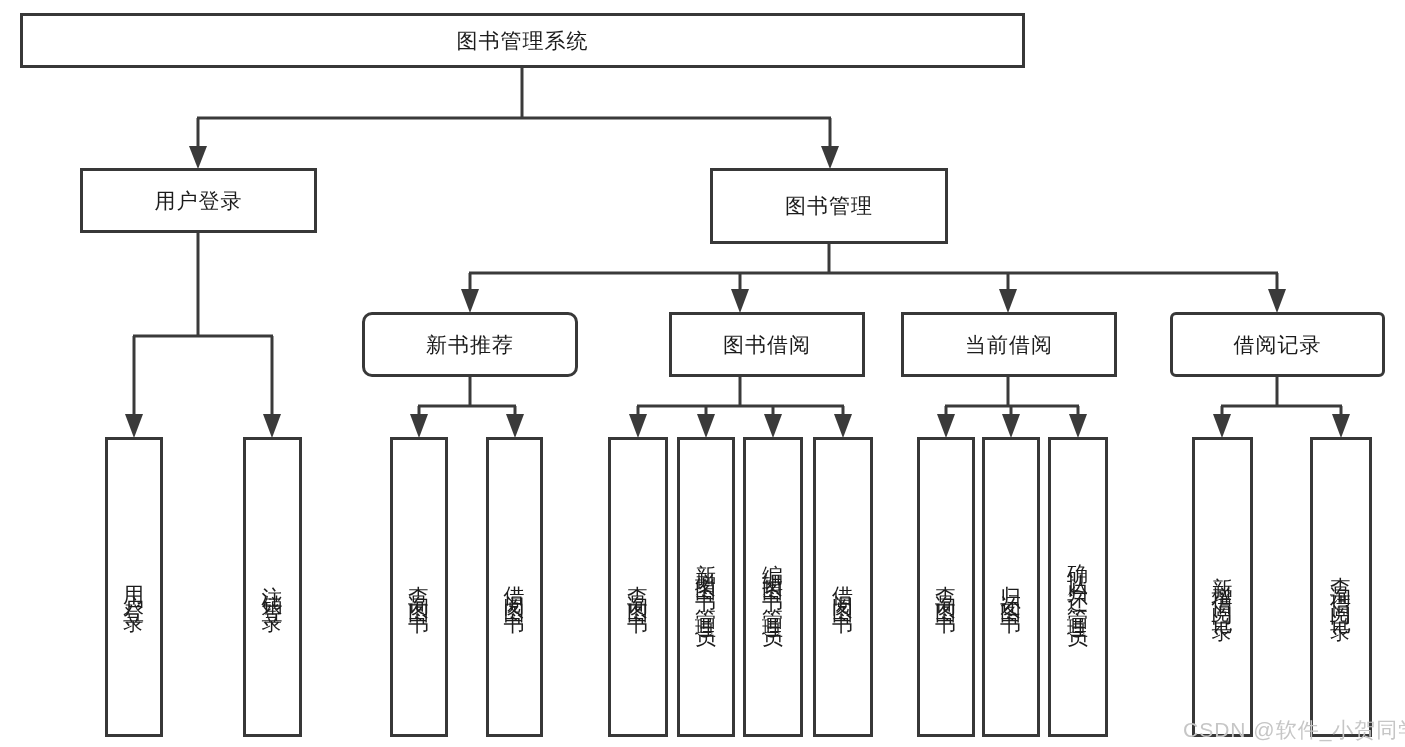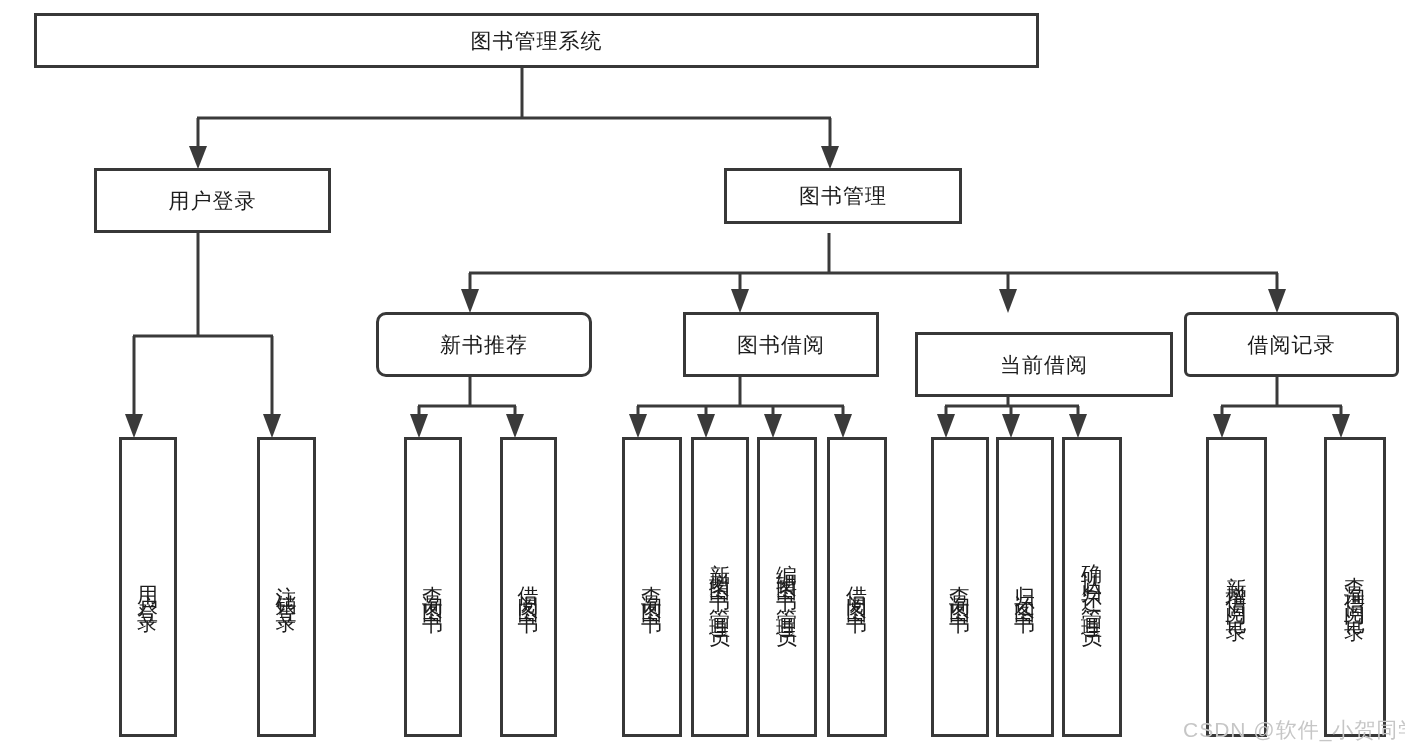--- a/index.html
+++ b/index.html
@@ -20,21 +20,20 @@
   .connectors polygon { fill: #3a3a3a; }
   .node {
     position: absolute;
     box-sizing: border-box;
     background: #ffffff;
     border: 3px solid #383838;
     display: flex;
     align-items: center;
     justify-content: center;
     color: #1c1c1c;
-    margin-left: 14px;
   }
   .h-node span {
     font-size: 21px;
     letter-spacing: 1px;
     white-space: nowrap;
   }
   .v-node span {
     writing-mode: vertical-rl;
     font-size: 21px;
     line-height: 1;
@@ -46,24 +45,24 @@
     top: 716px;
     font-size: 21px;
     color: #c6c6c6;
     letter-spacing: 1px;
     white-space: nowrap;
     z-index: 5;
   }
   
   .root  { left: 20px;   top: 13px;  width: 1005px; height: 55px; }
   .l1a   { left: 80px;   top: 168px; width: 237px;  height: 65px; }
-  .l1b   { left: 710px;  top: 168px; width: 238px;  height: 56px; }
+  .l1b   { left: 710px;  top: 168px; width: 238px;  height: 76px; }
   .l2a   { left: 362px;  top: 312px; width: 216px;  height: 65px; border-radius: 10px; }
   .l2b   { left: 669px;  top: 312px; width: 196px;  height: 65px; }
-  .l2c   { left: 901px;  top: 332px; width: 258px;  height: 65px; }
+  .l2c   { left: 901px;  top: 312px; width: 216px;  height: 65px; }
   .l2d   { left: 1170px; top: 312px; width: 215px;  height: 65px; border-radius: 6px; }
   .leaf  { top: 437px; height: 300px; }
   .a1 { left: 105px;  width: 58px; }
   .a2 { left: 243px;  width: 59px; }
   .b1 { left: 390px;  width: 58px; }
   .b2 { left: 486px;  width: 57px; }
   .c1 { left: 608px;  width: 60px; }
   .c2 { left: 677px;  width: 58px; }
   .c3 { left: 743px;  width: 60px; }
   .c4 { left: 813px;  width: 60px; }

